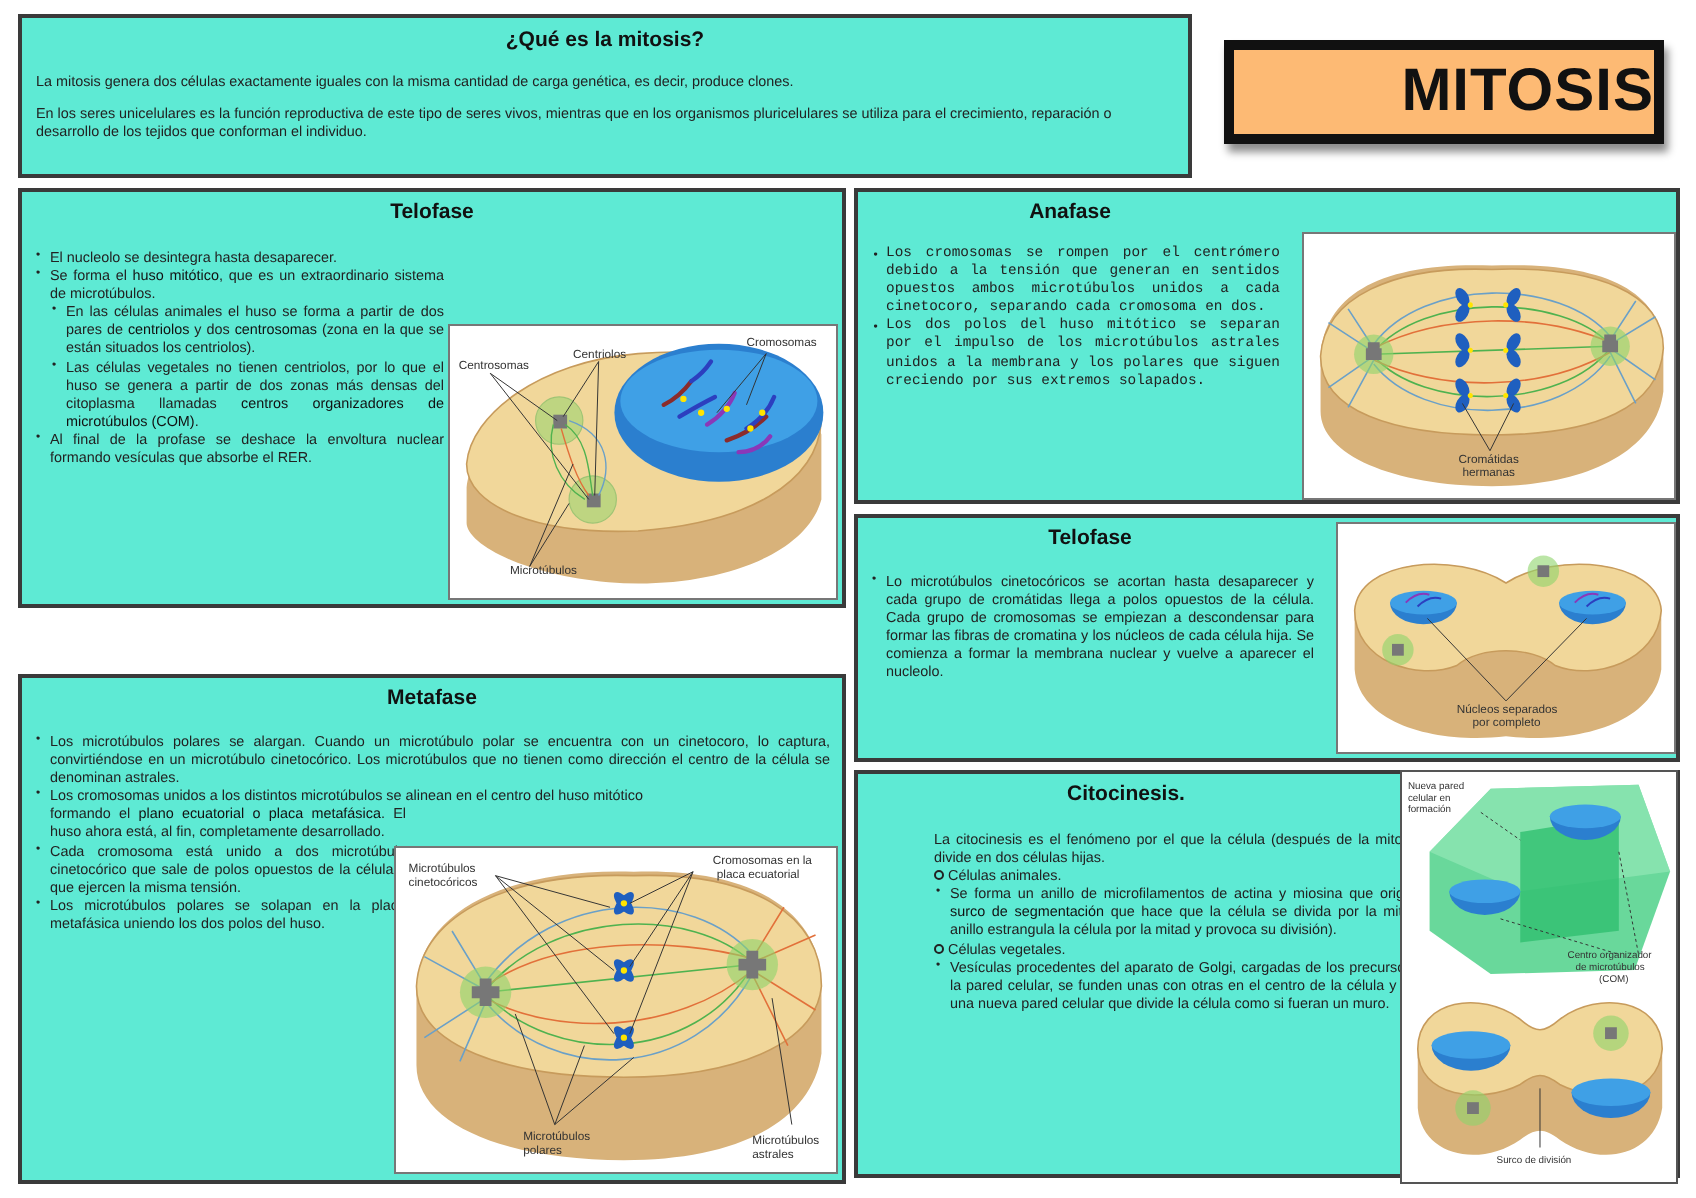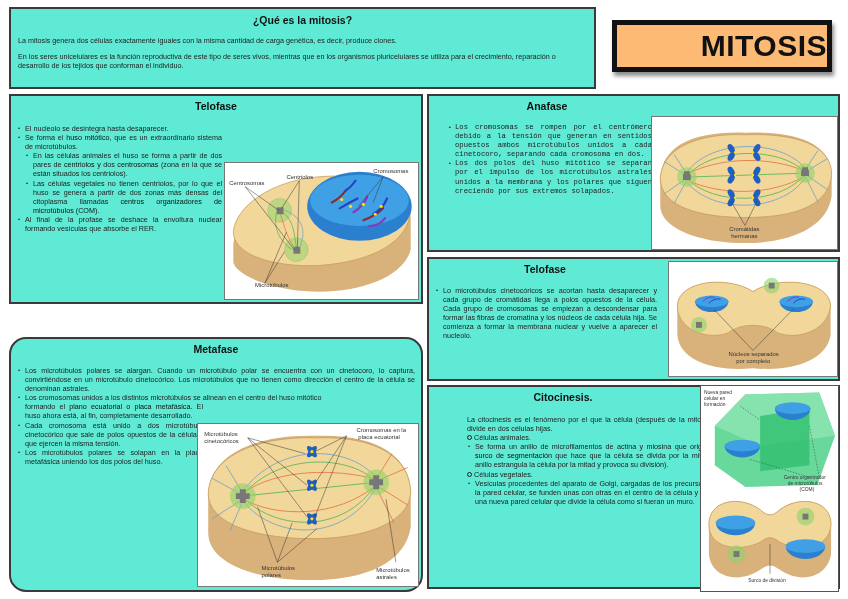--- a/index.html
+++ b/index.html
@@ -94,21 +94,21 @@
           <path d="M40,122 L60,90"></path>
       </g>
       <text class="lbl" x="4" y="22">Centrosomas</text>
       <text class="lbl" x="62" y="16">Centriolos</text>
       <text class="lbl" x="150" y="10">Cromosomas</text>
       <text class="lbl" x="30" y="126">Microtúbulos</text>
     </svg>
   </div>
 </div>
 
-<div class="box" style="left:427px; top:94px; width:413px; height:158px; padding:4px 18px;">
+<div class="box" style="left:427px; top:94px; width:413px; height:158px; padding:4px 6px;">
   <div class="box-title" style="width:200px;">Anafase</div>
   <ul class="b txt" style="margin-top:11px; width:205px;font-family:Liberation Mono, monospace;">
     <li><span>Los cromosomas se rompen por el centrómero debido a la tensión que generan en sentidos opuestos ambos microtúbulos unidos a cada cinetocoro, separando cada cromosoma en dos.</span></li>
     <li><span>Los dos polos del huso mitótico se separan por el impulso de los microtúbulos astrales unidos a la membrana y los polares que siguen creciendo por sus extremos solapados.</span></li>
   </ul>
   <div class="fig" style="left:222px; top:20px; width:187px; height:134px;">
     <svg viewBox="0 0 187 134">
       <path d="M8,62 C10,30 40,14 95,16 C150,14 182,28 182,60 L182,80 C178,112 140,128 95,128 C45,128 8,112 8,90 Z" fill="#d8b27a"></path>
       <path d="M8,62 C10,32 45,16 95,18 C148,16 182,30 182,58 C180,88 148,102 95,102 C45,102 8,90 8,62 Z" fill="#f1d79a" stroke="#c79b5c" stroke-width="0.8"></path>
       <g fill="none" stroke-width="0.8">
@@ -178,21 +178,21 @@
         <rect x="101" y="21" width="6" height="6" fill="#777"></rect>
       <circle cx="30" cy="64" r="8" fill="#8dd46a" opacity="0.6"></circle>
         <rect x="27" y="61" width="6" height="6" fill="#777"></rect>
       <path d="M45,48 L85,90 L126,48" stroke="#333" stroke-width="0.5" fill="none"></path>
       <text class="lbl" x="60" y="96">Núcleos separados</text>
       <text class="lbl" x="68" y="103">por completo</text>
     </svg>
   </div>
 </div>
 
-<div class="box" style="left:9px; top:337px; width:414px; height:255px; padding:4px 6px;border-radius:17px;">
+<div class="box" style="left:9px; top:337px; width:414px; height:255px; padding:4px 6px;">
   <div class="box-title">Metafase</div>
   <ul class="b txt" style="margin-top:11px;">
     <li><span>Los microtúbulos polares se alargan. Cuando un microtúbulo polar se encuentra con un cinetocoro, lo captura, convirtiéndose en un microtúbulo cinetocórico. Los microtúbulos que no tienen como dirección el centro de la célula se denominan astrales.</span></li>
     <li><span>Los cromosomas unidos a los distintos  microtúbulos se alinean en el centro del huso mitótico</span>
       <div style="width:178px;"><span>formando el </span><b>plano ecuatorial o placa metafásica</b><span>. El huso ahora está, al fin, completamente desarrollado.</span></div>
     </li>
     <li style="width:186px;"><span>Cada cromosoma está unido a dos microtúbulo cinetocórico que sale de polos opuestos de la célula y que ejercen la misma tensión.</span></li>
     <li style="width:186px;"><span>Los microtúbulos polares se solapan en la placa metafásica uniendo los dos polos del huso.</span></li>
   </ul>
   <div class="fig" style="left:186px; top:84px; width:222px; height:164px;">

